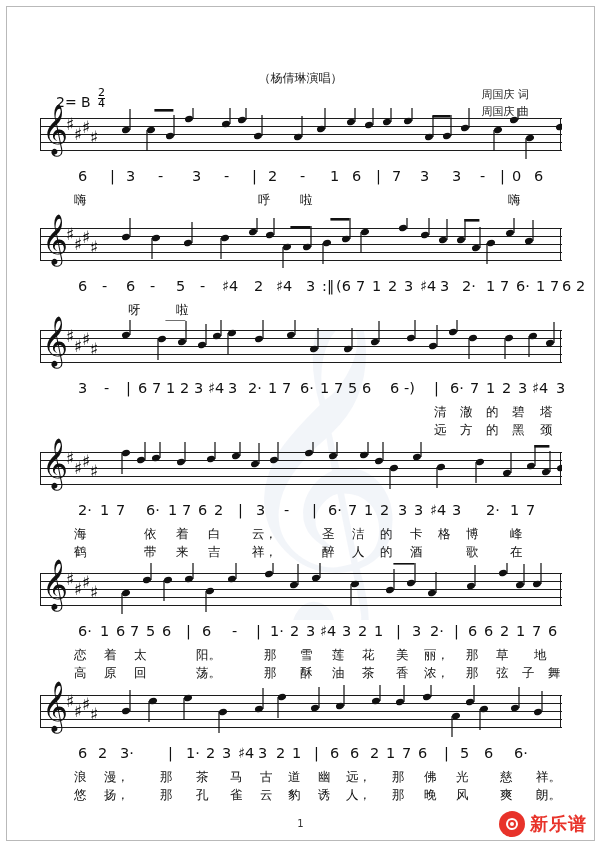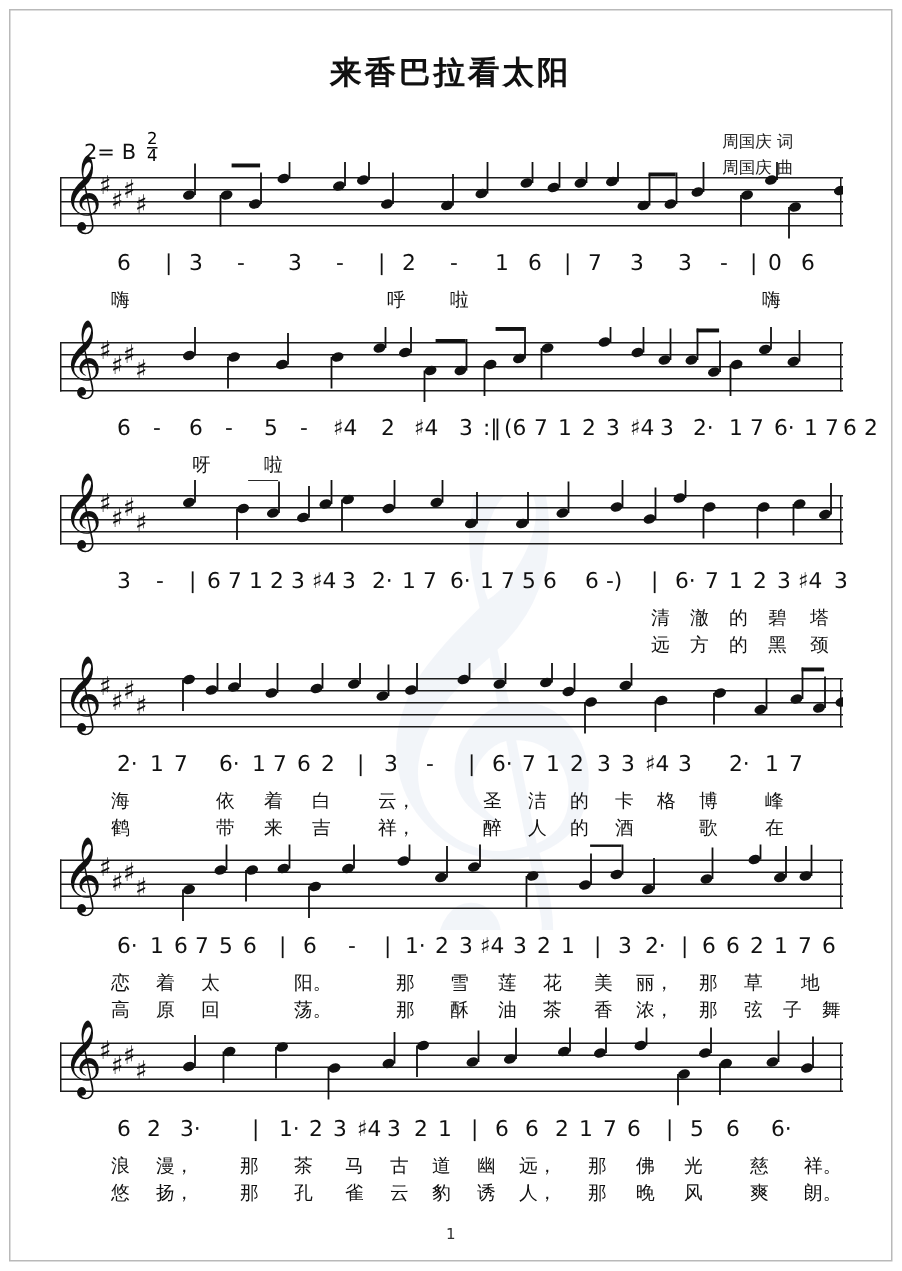--- a/index.html
+++ b/index.html
@@ -230,35 +230,39 @@
 <body>
 
 <div id="page">
 
   <div class="sheet-border"></div>
 
   <svg class="watermark" viewBox="0 0 120 200">
     <text x="10" y="165" font-size="210" fill="#7e95c4" font-family="DejaVu Sans, sans-serif">𝄞</text>
   </svg>
 
-  <div class="title">来香巴拉看太阳</div>
+  <div class="subtitle">（杨倩琳演唱）</div>
 
   <div class="credits">
     <div>周国庆  词</div>
     <div>周国庆  曲</div>
   </div>
 
   <div class="keysig">2= B</div>
   <div class="meter">
     <span class="num">2</span>
     <span class="den">4</span>
   </div>
 
   <div class="pagenum">1</div>
 
+  <div class="logo">
+    <div class="mark"></div>
+    <div class="ltext">新乐谱</div>
+  </div>
 
   <div id="systems-host">
       <div class="system" style="top: 118px;">
         <div class="staff">
           <div class="line" style="top:0px"></div>
           <div class="line" style="top:8px"></div>
           <div class="line" style="top:16px"></div>
           <div class="line" style="top:24px"></div>
           <div class="line" style="top:32px"></div>
           <div class="bar-end" style="left:0px"></div>

